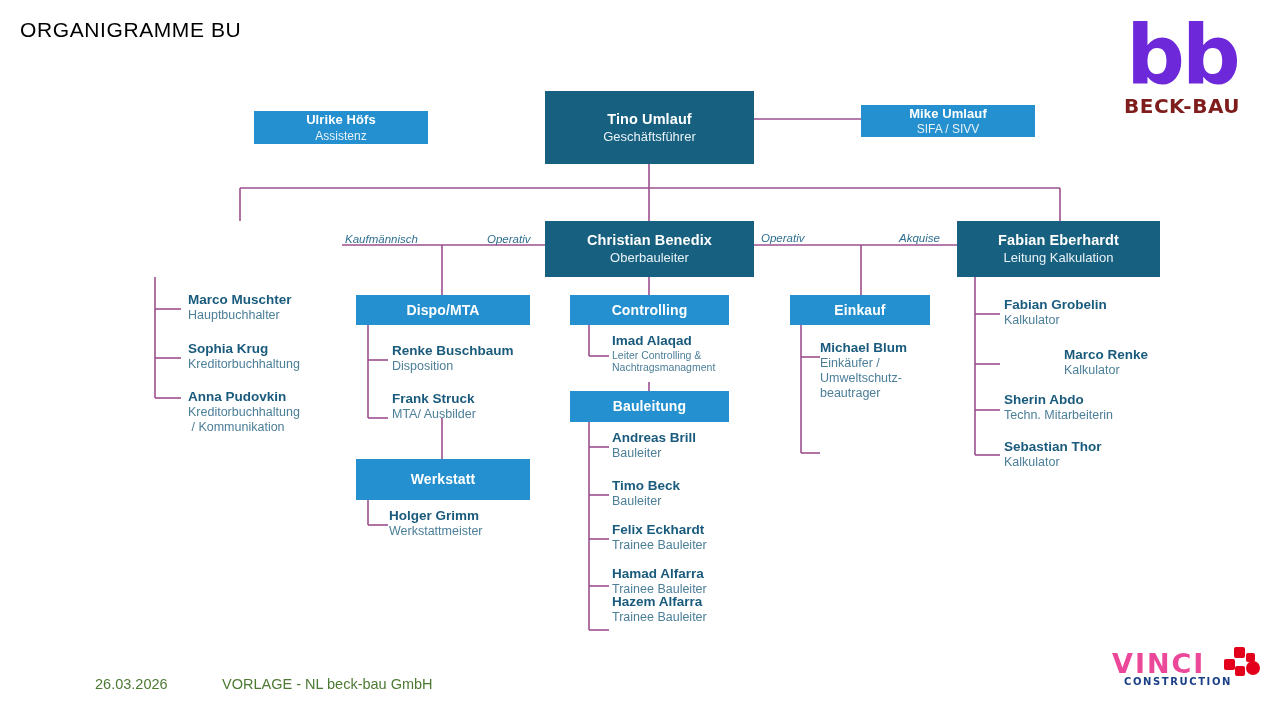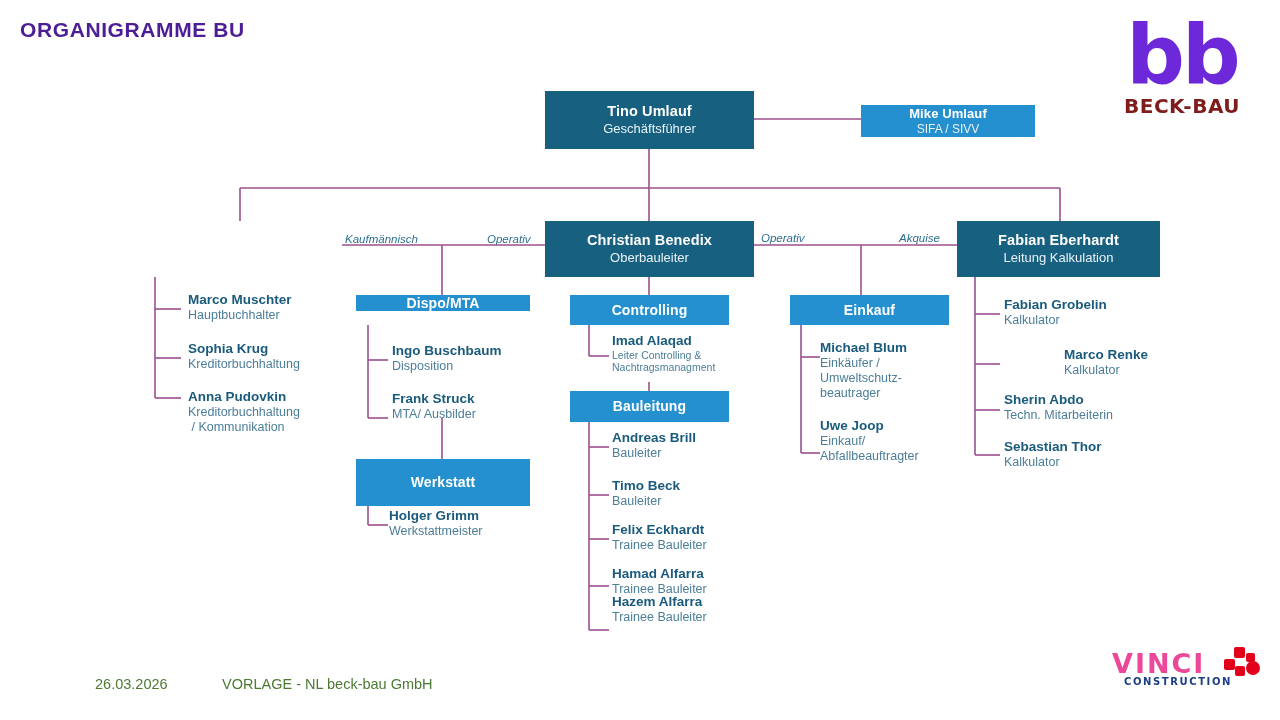--- a/index.html
+++ b/index.html
@@ -11,21 +11,21 @@
     overflow:hidden;
     position:relative;
     color:#1c5d80;
   }
   #stage{position:absolute;left:0;top:0;width:1280px;height:720px;}
 
   
   .page-title{
     position:absolute;left:20px;top:18px;
     font-size:21px;letter-spacing:.6px;
-    color:#4c1d95;font-weight:700;
+    color:#000000;font-weight:400;
   }
 
   
   #connectors{position:absolute;left:0;top:0;width:1280px;height:720px;}
 
   
   .node{position:absolute;box-sizing:border-box;
         display:flex;flex-direction:column;align-items:center;justify-content:center;
         color:#ffffff;text-align:center;line-height:1.18;}
   .node.dark{background:#17607f;}
@@ -138,59 +138,63 @@
     </g>
   </svg>
 
   <div class="page-title">ORGANIGRAMME BU</div>
 
   <div class="bb-logo">
     <div class="bbtxt">bb</div>
     <div class="bbsub">BECK-BAU</div>
   </div>
 
-  <div class="node dark" style="left:545px;top:91px;width:209px;height:58px;">
+  <div class="node dark" style="left:545px;top:91px;width:209px;height:73px;">
     <span class="nm">Tino Umlauf</span>
     <span class="rl">Geschäftsführer</span>
   </div>
 
+  <div class="node light small" style="left:254px;top:111px;width:174px;height:33px;">
+    <span class="nm">Ulrike Höfs</span>
+    <span class="rl">Assistenz</span>
+  </div>
 
   <div class="node light small" style="left:861px;top:105px;width:174px;height:32px;">
     <span class="nm">Mike Umlauf</span>
     <span class="rl">SIFA / SIVV</span>
   </div>
 
 
   <div class="node dark" style="left:545px;top:221px;width:209px;height:56px;">
     <span class="nm">Christian Benedix</span>
     <span class="rl">Oberbauleiter</span>
   </div>
 
   <div class="node dark" style="left:957px;top:221px;width:203px;height:56px;">
     <span class="nm">Fabian Eberhardt</span>
     <span class="rl">Leitung Kalkulation</span>
   </div>
 
-  <div class="node light hdr" style="left:356px;top:295px;width:174px;height:16px;">
+  <div class="node light hdr" style="left:356px;top:295px;width:174px;height:30px;">
     <span class="nm">Dispo/MTA</span>
   </div>
 
-  <div class="node light hdr" style="left:356px;top:459px;width:174px;height:47px;">
+  <div class="node light hdr" style="left:356px;top:459px;width:174px;height:41px;">
     <span class="nm">Werkstatt</span>
   </div>
 
   <div class="node light hdr" style="left:570px;top:295px;width:159px;height:30px;">
     <span class="nm">Controlling</span>
   </div>
 
   <div class="node light hdr" style="left:570px;top:391px;width:159px;height:31px;">
     <span class="nm">Bauleitung</span>
   </div>
 
-  <div class="node light hdr" style="left:790px;top:295px;width:159px;height:30px;">
+  <div class="node light hdr" style="left:790px;top:295px;width:140px;height:30px;">
     <span class="nm">Einkauf</span>
   </div>
 
   <div class="elabel" style="left:345px;top:233px;">Kaufmännisch</div>
   <div class="elabel" style="left:487px;top:233px;">Operativ</div>
   <div class="elabel" style="left:761px;top:232px;">Operativ</div>
   <div class="elabel" style="left:899px;top:232px;">Akquise</div>
 
   <div class="leaf" style="left:188px;top:292px;">
     <div class="lname">Marco Muschter</div>
@@ -200,21 +204,21 @@
     <div class="lname">Sophia Krug</div>
     <div class="lrole">Kreditorbuchhaltung</div>
   </div>
   <div class="leaf" style="left:188px;top:389px;">
     <div class="lname">Anna Pudovkin</div>
     <div class="lrole" style="white-space:pre;">Kreditorbuchhaltung
  / Kommunikation</div>
   </div>
 
   <div class="leaf" style="left:392px;top:343px;">
-    <div class="lname">Ingo Buschbaum</div>
+    <div class="lname">Renke Buschbaum</div>
     <div class="lrole">Disposition</div>
   </div>
   <div class="leaf" style="left:392px;top:391px;">
     <div class="lname">Frank Struck</div>
     <div class="lrole">MTA/ Ausbilder</div>
   </div>
 
   <div class="leaf" style="left:389px;top:508px;">
     <div class="lname">Holger Grimm</div>
     <div class="lrole">Werkstattmeister</div>
@@ -245,25 +249,20 @@
   <div class="leaf" style="left:612px;top:594px;">
     <div class="lname">Hazem Alfarra</div>
     <div class="lrole">Trainee Bauleiter</div>
   </div>
 
   <div class="leaf" style="left:820px;top:340px;">
     <div class="lname">Michael Blum</div>
     <div class="lrole" style="white-space:pre;">Einkäufer /
 Umweltschutz-
 beautrager</div>
-  </div>
-  <div class="leaf" style="left:820px;top:418px;">
-    <div class="lname">Uwe Joop</div>
-    <div class="lrole" style="white-space:pre;">Einkauf/
-Abfallbeauftragter</div>
   </div>
 
   <div class="leaf" style="left:1004px;top:297px;">
     <div class="lname">Fabian Grobelin</div>
     <div class="lrole">Kalkulator</div>
   </div>
   <div class="leaf" style="left:1064px;top:347px;">
     <div class="lname">Marco Renke</div>
     <div class="lrole">Kalkulator</div>
   </div>

